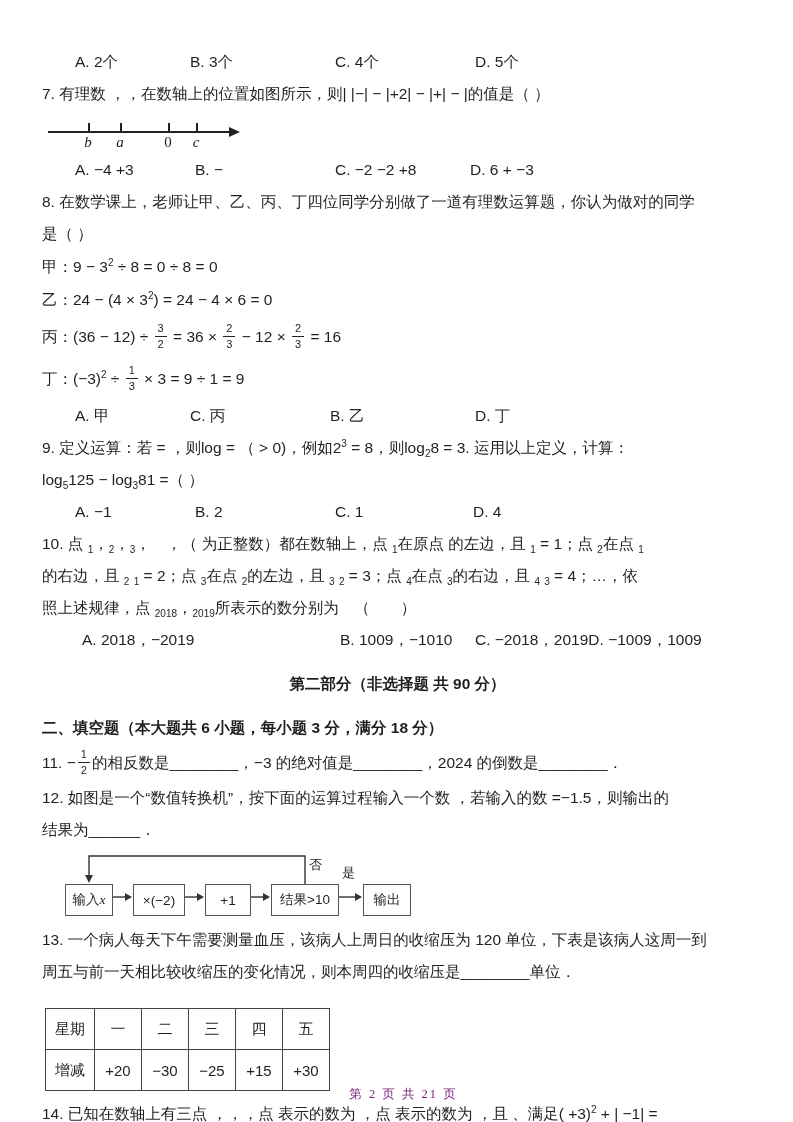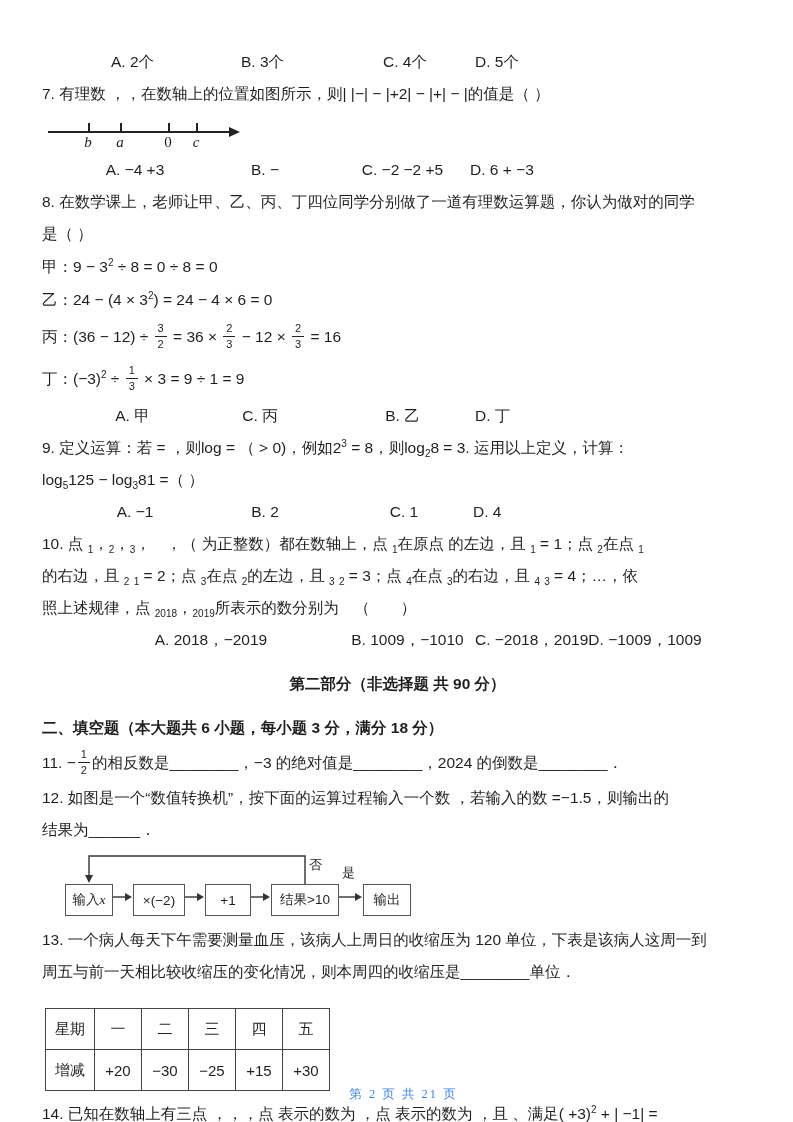--- a/index.html
+++ b/index.html
@@ -6,21 +6,21 @@
   body {
     width:793px; height:1122px; background:#ffffff; color:#1f1f1f;
     font-family:"Liberation Sans","DejaVu Sans",sans-serif;
     font-size:15.5px; position:relative; overflow:hidden;
   }
   .content { padding:46px 40px 0 42px; }
   .line { line-height:32px; white-space:nowrap; }
   .fline { line-height:33px; white-space:nowrap; }
   .fline-tall { line-height:42px; white-space:nowrap; }
   .opts { display:flex; line-height:32px; padding-left:33px; white-space:nowrap; }
-  .opts span { display:inline-block;text-align:center; }
+  .opts span { display:inline-block; }
   .bold { font-weight:bold;margin-top:12px; }
   .center { text-align:center; }
   sup { font-size:10px; line-height:0; }
   sub { font-size:10px; line-height:0; }
   .frac { display:inline-block; vertical-align:-0.5em; text-align:center;
           font-size:11px; line-height:1; margin:0 2px; }
   .frac .num { display:block; padding:1px 3px 2px; border-bottom:1px solid #222; }
   .frac .den { display:block; padding:2px 3px 0; }
 
   
@@ -42,21 +42,21 @@
   .fc-var { font-style:italic; font-family:"Liberation Serif","DejaVu Serif",serif; }
   .fc-lbl { position:absolute; font-size:13px; line-height:14px; }
 
   
   table.bp { border-collapse:collapse; margin:20px 0 0 3px; font-size:15px; }
   table.bp td { border:1.3px solid #444; text-align:center; height:40px; padding:0; }
   table.bp td.c0 { width:48px; }
   table.bp td.c  { width:46px; }
 
   .footer { position:absolute; left:14px; right:0; top:1086px; text-align:center;
-    font-size:12.5px; letter-spacing:2px; color:#3b82f6;
+    font-size:12.5px; letter-spacing:2px; color:#701a75;
     font-family:"Liberation Serif","DejaVu Serif",serif; }
 </style>
 </head>
 <body>
 
 <div class="content">
 
   <div class="opts">
     <span style="width:115px">A. 2个</span>
     <span style="width:145px">B. 3个</span>
@@ -73,21 +73,21 @@
     <div class="nl-tick" style="left:123px"></div>
     <div class="nl-tick" style="left:151px"></div>
     <div class="nl-label" style="left:43px">b</div>
     <div class="nl-label" style="left:75px">a</div>
     <div class="nl-label upright" style="left:123px">0</div>
     <div class="nl-label" style="left:151px">c</div>
   </div>
   <div class="opts">
     <span style="width:120px">A. −4 +3</span>
     <span style="width:140px">B. −</span>
-    <span style="width:135px">C. −2 −2 +5</span>
+    <span style="width:135px">C. −2 −2 +8</span>
     <span>D. 6 + −3</span>
   </div>
 
   <div class="line">8. 在数学课上，老师让甲、乙、丙、丁四位同学分别做了一道有理数运算题，你认为做对的同学</div>
   <div class="line">是（  ）</div>
   <div class="fline"><span>甲：9 − 3</span><sup>2</sup><span> ÷ 8 = 0 ÷ 8 = 0</span></div>
   <div class="fline"><span>乙：24 − (4 × 3</span><sup>2</sup><span>) = 24 − 4 × 6 = 0</span></div>
   <div class="fline-tall"><span>丙：(36 − 12) ÷ </span><span class="frac"><span class="num">3</span><span class="den">2</span></span><span> = 36 × </span><span class="frac"><span class="num">2</span><span class="den">3</span></span><span> − 12 × </span><span class="frac"><span class="num">2</span><span class="den">3</span></span><span> = 16</span></div>
   <div class="fline-tall"><span>丁：(−3)</span><sup>2</sup><span> ÷ </span><span class="frac"><span class="num">1</span><span class="den">3</span></span><span> × 3 = 9 ÷ 1 = 9</span></div>
   <div class="opts">

